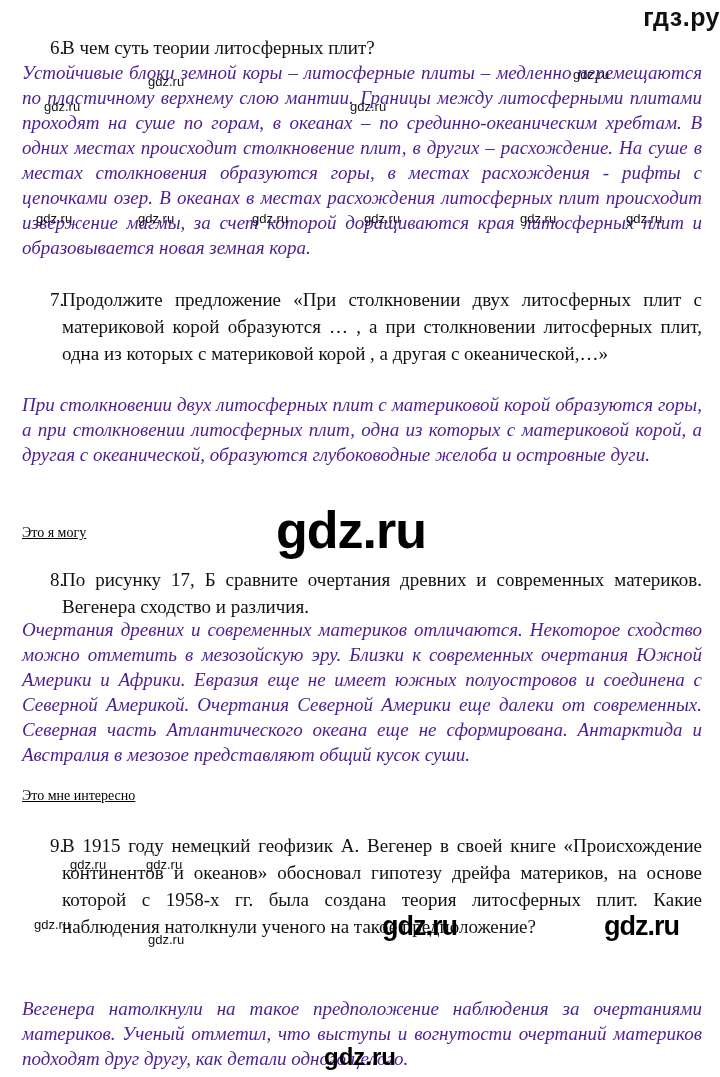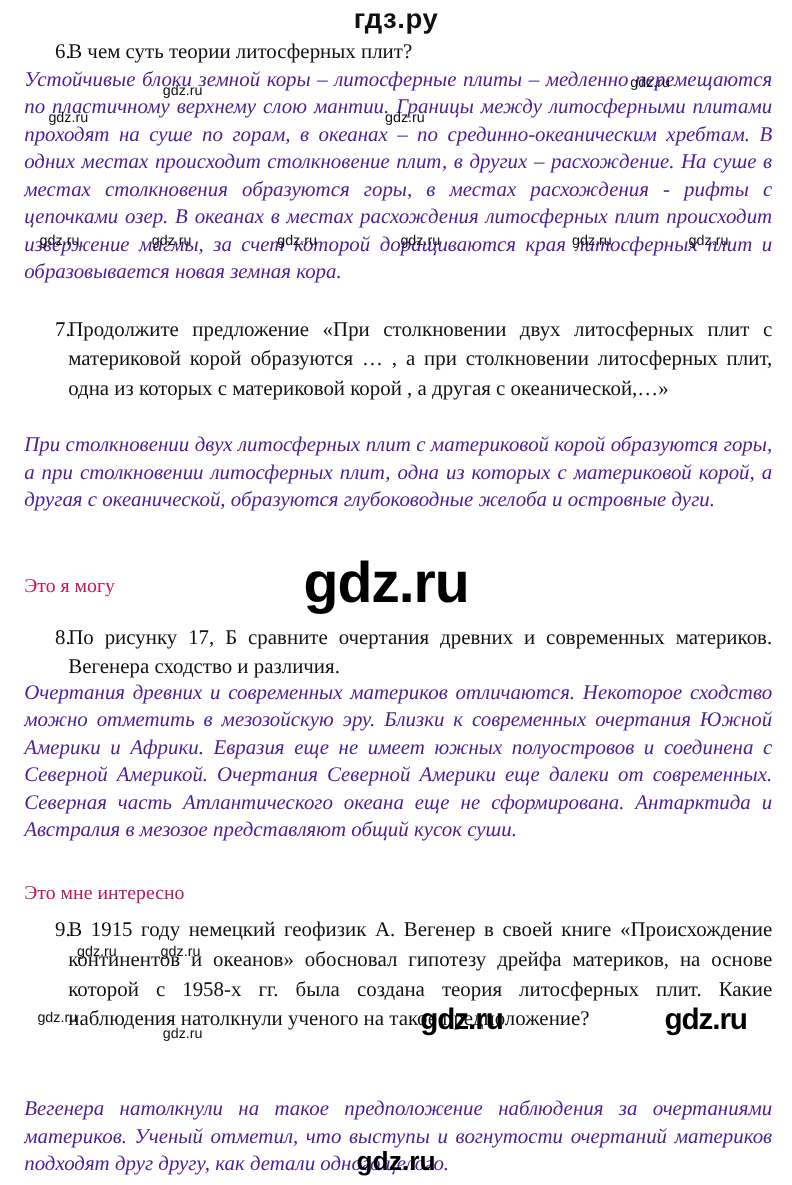--- a/index.html
+++ b/index.html
@@ -1,37 +1,37 @@
 <!DOCTYPE html>
 <html><head>
 <meta charset="utf-8">
 <style>
   html, body { margin: 0; padding: 0; background: #ffffff; }
   body {
     width: 720px; height: 1077px; position: relative; overflow: hidden;
     font-family: "Liberation Serif", "DejaVu Serif", serif; color: #111;
   }
   .header-logo {
-    position: absolute; top: 0; left: 0; width: 720px; text-align: center;
+    position: absolute; top: 0; left: 0; width: 720px; text-align: right;
     font-family: "Liberation Sans", "DejaVu Sans", sans-serif; font-weight: bold;
     font-size: 25px; line-height: 34px; color: #111; letter-spacing: 0.5px;
   }
   .q {
     position: absolute; left: 50px; width: 652px;
     font-size: 19px; line-height: 27px; text-align: justify; text-align-last: left;
   }
   .q .num { position: absolute; left: 0; }
   .q .qtext { display: block; margin-left: 12px; }
   .a {
     position: absolute; left: 22px; width: 680px;
     font-style: italic; font-size: 19px; line-height: 25px;
     text-align: justify; text-align-last: left; color: #4c1d95;
   }
   .heading {
-    position: absolute; left: 22px; font-size: 18px; line-height: 25px; color: #be185d;
+    position: absolute; left: 22px; font-size: 14px; line-height: 25px; color: #000000; text-decoration: underline;
   }
   .wm {
     position: absolute; font-family: "Liberation Sans", "DejaVu Sans", sans-serif;
     font-size: 13px; line-height: 14px; color: #111; z-index: 5;
   }
   .wm-big {
     position: absolute; font-family: "Liberation Sans", "DejaVu Sans", sans-serif;
     font-weight: bold; color: #000; z-index: 5; letter-spacing: -1px;
   }
 </style>
@@ -53,21 +53,21 @@
 <div class="a" style="top:392px;">При столкновении двух литосферных плит с материковой корой образуются горы, а при столкновении литосферных плит, одна из которых с материковой корой, а другая с океанической, образуются глубоководные желоба и островные дуги.</div>
 
 <div class="heading" style="top:520px;">Это я могу</div>
 
 <div class="q" style="top:566px;">
   <span class="num">8.</span>
   <span class="qtext">По рисунку 17, Б сравните очертания древних и современных материков. Вегенера сходство и различия.</span>
 </div>
 <div class="a" style="top:617px;">Очертания древних и современных материков отличаются. Некоторое сходство можно отметить в мезозойскую эру. Близки к современных очертания Южной Америки и Африки. Евразия еще не имеет южных полуостровов и соединена с Северной Америкой. Очертания Северной Америки еще далеки от современных. Северная часть Атлантического океана еще не сформирована. Антарктида и Австралия в мезозое представляют общий кусок суши.</div>
 
-<div class="heading" style="top:783px;margin-top:16px;">Это мне интересно</div>
+<div class="heading" style="top:783px;">Это мне интересно</div>
 
 <div class="q" style="top:832px;">
   <span class="num">9.</span>
   <span class="qtext">В 1915 году немецкий геофизик А. Вегенер в своей книге «Происхождение континентов и океанов» обосновал гипотезу дрейфа материков, на основе которой с 1958-х гг. была создана теория литосферных плит. Какие наблюдения натолкнули ученого на такое предположение?</span>
 </div>
 <div class="a" style="top:996px;">Вегенера натолкнули на такое предположение наблюдения за очертаниями материков. Ученый отметил, что выступы и вогнутости очертаний материков подходят друг другу, как детали одного целого.</div>
 
 <span class="wm" style="top:75px; left:148px;">gdz.ru</span>
 <span class="wm" style="top:68px; left:573px;">gdz.ru</span>
 <span class="wm" style="top:100px; left:44px;">gdz.ru</span>

